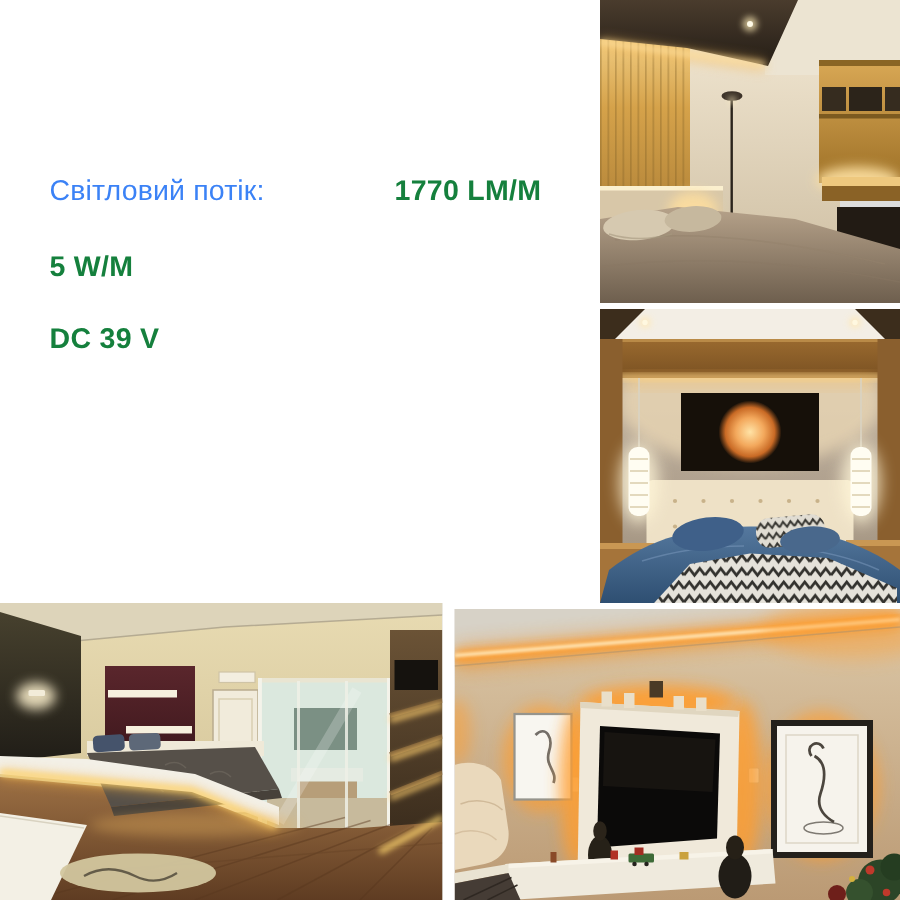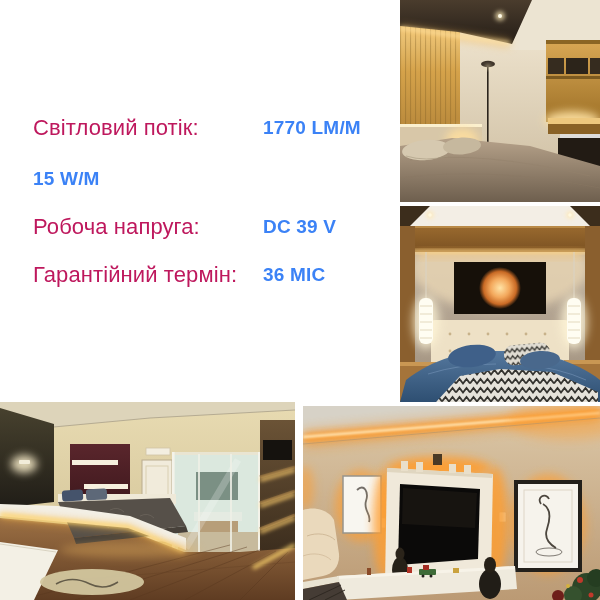--- a/index.html
+++ b/index.html
@@ -3,51 +3,46 @@
 <meta charset="utf-8">
 <style>
   html,body{margin:0;padding:0;background:#ffffff;}
   .canvas{
     position:relative;width:600px;height:600px;background:#ffffff;
     overflow:hidden;font-family:"Liberation Sans",sans-serif;
   }
   
   .specs{position:absolute;left:33px;top:0;width:365px;height:402px;}
   .spec-row{position:absolute;display:flex;width:360px;align-items:flex-start;}
-  .spec-row .lbl{width:230px;font-size:22px;line-height:22px;color:#be185d;letter-spacing:.1px;}
-  .spec-row .val{font-size:19px;line-height:22px;font-weight:bold;color:#3b82f6;letter-spacing:.2px;}
+  .spec-row .lbl{width:230px;font-size:19px;line-height:22px;color:#3b82f6;letter-spacing:.1px;}
+  .spec-row .val{font-size:19px;line-height:22px;font-weight:bold;color:#15803d;letter-spacing:.2px;}
   .r1{top:117px}.r2{top:168px}.r3{top:216px}.r4{top:264px}
   
   .photo{position:absolute;overflow:hidden;margin:0;padding:0;background:#ddd;}
   .photo svg{display:block;}
   .p1{left:400px;top:0;width:200px;height:202px;}
   .p2{left:400px;top:206px;width:200px;height:196px;}
   .p3{left:0;top:402px;width:295px;height:198px;}
   .p4{left:303px;top:406px;width:297px;height:194px;}
 </style>
 </head>
 <body>
 
 <div class="canvas">
 
   <section class="specs">
     <div class="spec-row r1">
       <span class="lbl">Світловий потік:</span>
       <span class="val">1770 LM/M</span>
     </div>
     <div class="spec-row r2">
-      <span class="val">15 W/M</span>
+      <span class="val">5 W/M</span>
     </div>
     <div class="spec-row r3">
-      <span class="lbl">Робоча напруга:</span>
       <span class="val">DC 39 V</span>
-    </div>
-    <div class="spec-row r4">
-      <span class="lbl">Гарантійний термін:</span>
-      <span class="val">36 МІС</span>
     </div>
   </section>
 
   <figure class="photo p1">
     <svg viewBox="0 0 200 202" width="200" height="202">
       <defs>
         <linearGradient id="p1wall" x1="0" y1="0" x2="0" y2="1">
             <stop offset="0" stop-color="#f4ead6"></stop>
             <stop offset="1" stop-color="#cbbb9e"></stop>
           </linearGradient>

